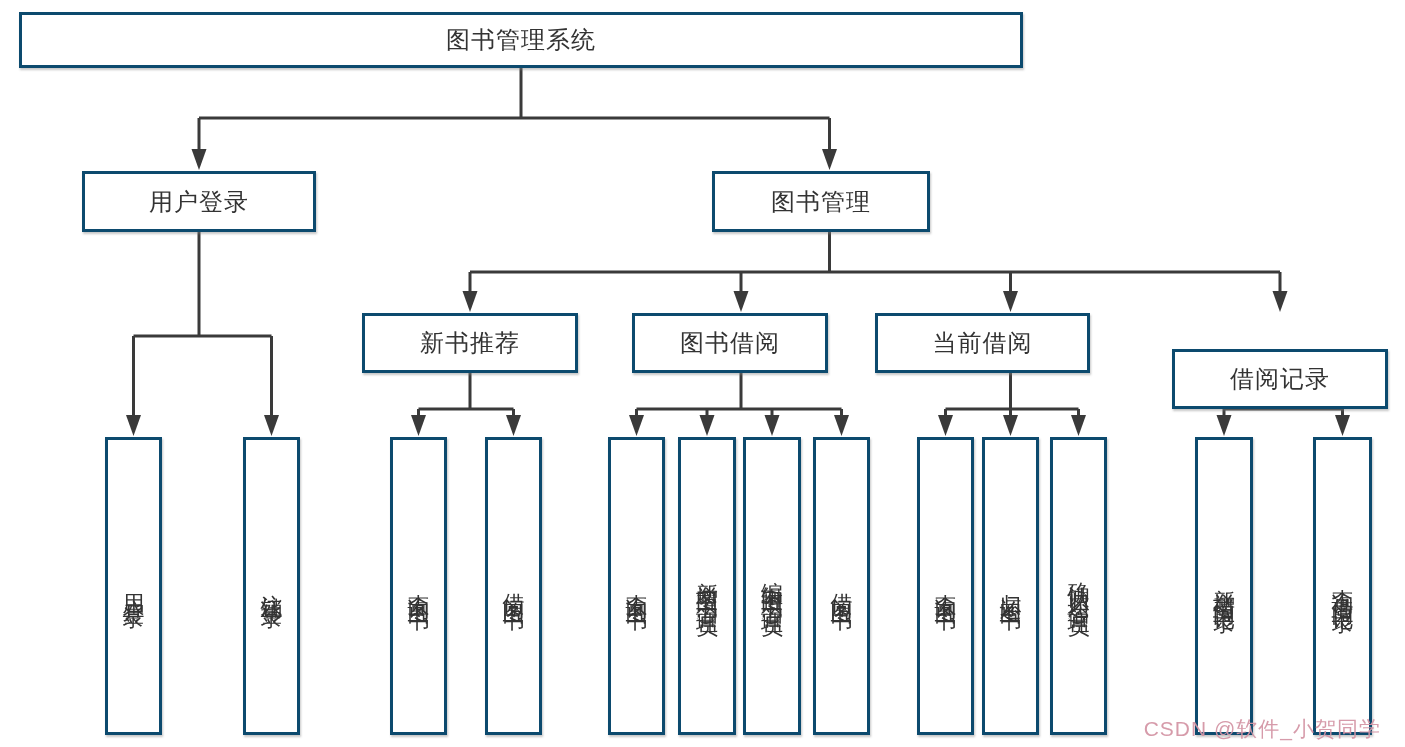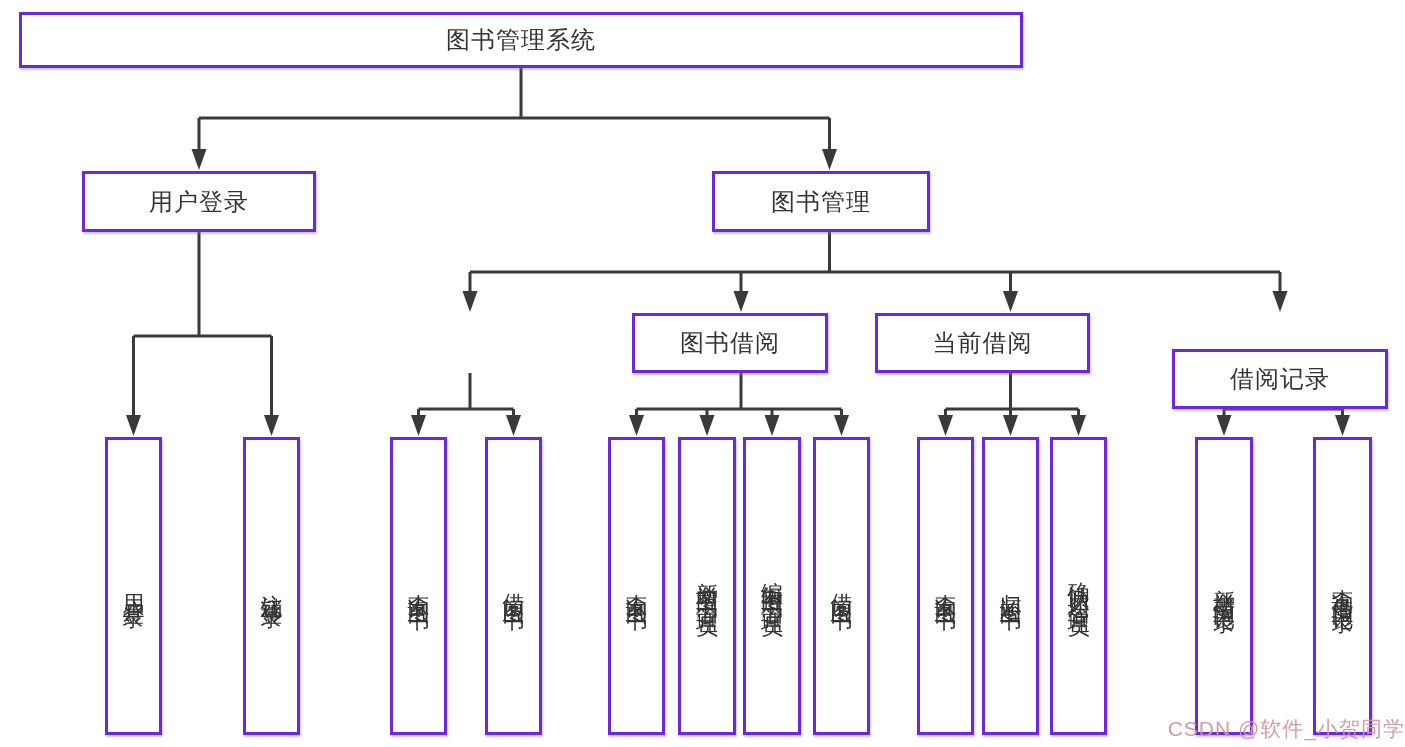--- a/index.html
+++ b/index.html
@@ -9,37 +9,37 @@
     background:#ffffff;
     font-family:"Liberation Sans",sans-serif;
     color:#333333;
     overflow:hidden;
   }
   #wires{position:absolute;left:0;top:0;width:1405px;height:747px;}
   .node{
     position:absolute;
     box-sizing:border-box;
     background:#ffffff;
-    border:3px solid #6d28d9;
+    border:3px solid #0c4a6e;
     box-shadow:1px 2px 2px rgba(130,130,130,0.45);
     display:flex;align-items:center;justify-content:center;
   }
   .hnode{font-size:24px;letter-spacing:1px;white-space:nowrap;}
   .vnode{width:57px;top:437px;height:298px;}
   .vnode .vtext{
     writing-mode:vertical-rl;
     text-orientation:mixed;
     font-size:22px;
     letter-spacing:5px;
     line-height:1;
     white-space:nowrap;
   }
   #watermark{
     position:absolute;
-    right:0;bottom:4px;
+    right:24px;bottom:4px;
     font-size:21px;
     color:rgba(212,150,165,0.95);
     letter-spacing:1px;
     z-index:5;
     white-space:nowrap;
   }
 </style>
 </head>
 <body>
 
@@ -72,20 +72,23 @@
     <span>图书管理系统</span>
   </div>
 
   <div class="node hnode" style="left:82px;top:171px;width:234px;height:61px;">
     <span>用户登录</span>
   </div>
   <div class="node hnode" style="left:712px;top:171px;width:218px;height:61px;">
     <span>图书管理</span>
   </div>
 
+  <div class="node hnode" style="left:362px;top:313px;width:216px;height:60px;">
+    <span>新书推荐</span>
+  </div>
   <div class="node hnode" style="left:632px;top:313px;width:196px;height:60px;">
     <span>图书借阅</span>
   </div>
   <div class="node hnode" style="left:875px;top:313px;width:215px;height:60px;">
     <span>当前借阅</span>
   </div>
   <div class="node hnode" style="left:1172px;top:313px;width:216px;height:60px;margin-top:36px;">
     <span>借阅记录</span>
   </div>
 

